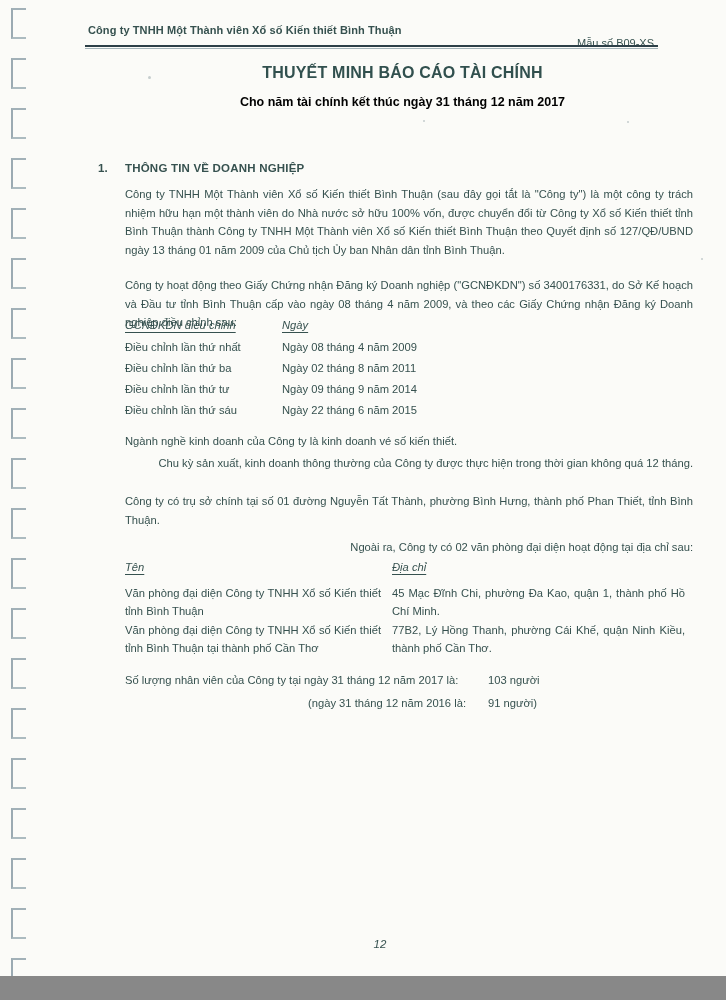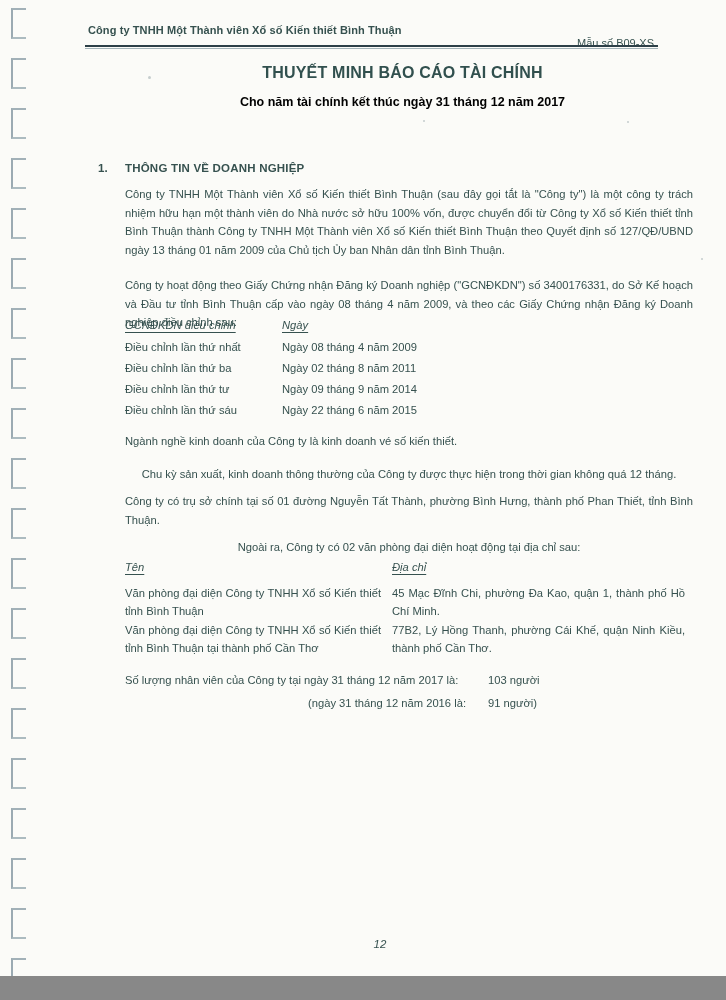--- a/index.html
+++ b/index.html
@@ -21,23 +21,23 @@
   .hdr-rule-echo{left:85px;top:48px;width:573px;height:1px;background:#a4b4b9;}
   .title-wrap{left:80px;top:0;width:645px;text-align:center;}
   .doc-title{position:absolute;top:64px;left:0;width:100%;font-size:16px;font-weight:bold;letter-spacing:.2px;color:#31504e;}
   .doc-subtitle{position:absolute;top:95px;left:0;width:100%;font-size:12.5px;font-weight:bold;color:#000000;}
   .sec-num{left:98px;top:162px;font-size:11.5px;font-weight:bold;}
   .sec-head{left:125px;top:162px;font-size:11.5px;font-weight:bold;letter-spacing:.2px;}
   .para{left:125px;width:568px;font-size:11.2px;line-height:18.6px;text-align:justify;}
   .p-intro{top:185px;}
   .p-reg{top:276px;}
   .p-biz{top:432px;text-align:left;}
-  .p-cycle{top:465px;text-align:center;}
+  .p-cycle{top:454px;text-align:right;}
   .p-office{top:492px;}
-  .p-rep{top:538px;text-align:center;}
+  .p-rep{top:538px;text-align:right;}
   .t1-h1{left:125px;top:319px;}
   .t1-h2{left:282px;top:319px;}
   .th-it{font-size:11.2px;font-style:italic;text-decoration:underline;text-underline-offset:3px;}
   .t1-row-label{left:125px;font-size:11.2px;}
   .t1-row-date{left:282px;font-size:11.2px;}
   .t2-h1{left:125px;top:561px;}
   .t2-h2{left:392px;top:561px;}
   .t2-c1{left:125px;width:256px;font-size:11.2px;line-height:18.2px;text-align:justify;}
   .t2-c2{left:392px;width:293px;font-size:11.2px;line-height:18.2px;text-align:justify;}
   .t2-r1{top:584px;}

